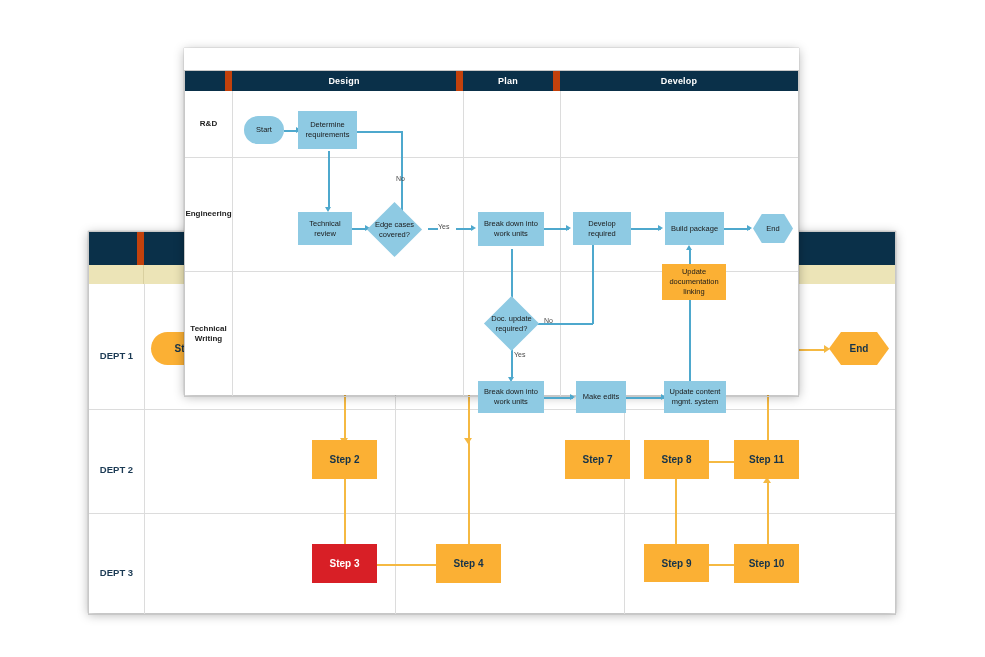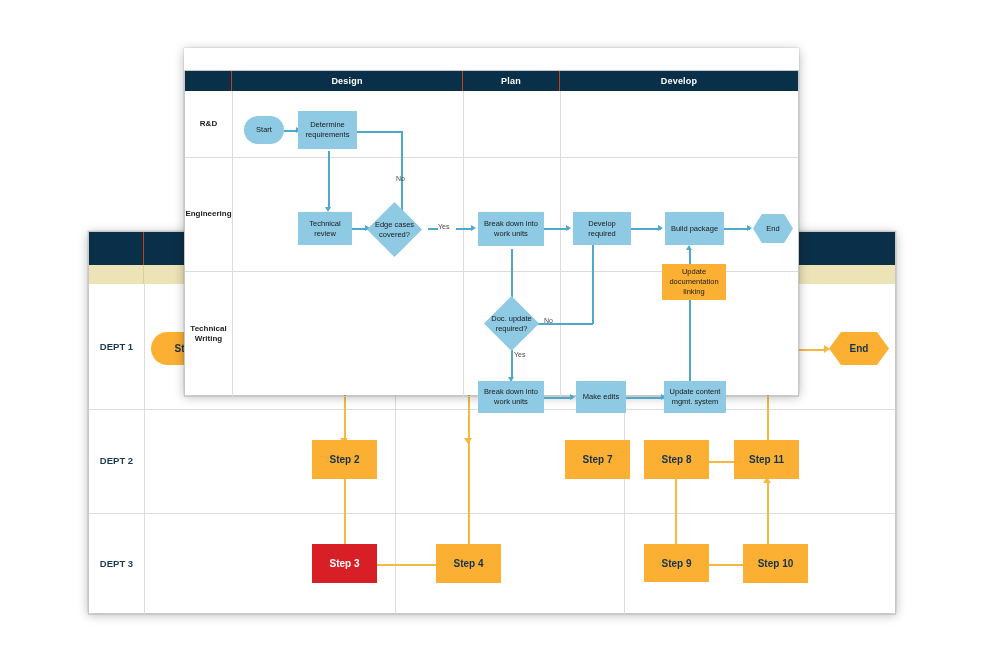--- a/index.html
+++ b/index.html
@@ -22,21 +22,21 @@
     display:flex;align-items:center;justify-content:center;
     font-size:11px;color:#222;
   }
 
   .grid{position:absolute;left:0;right:0;bottom:0;border:1px solid #c8c8c8;}
 
   .hdr{position:absolute;left:0;top:0;right:0;display:flex;background:#0a3049;}
   .hdr .cell{
     display:flex;align-items:center;justify-content:center;
     color:#ffffff;font-size:9px;font-weight:bold;letter-spacing:.2px;
-    border-right:1px solid #c2410c;box-sizing:border-box;height:100%;
+    border-right:7px solid #c2410c;box-sizing:border-box;height:100%;
   }
   .hdr .cell:last-child{border-right:none;}
 
   .subhdr{position:absolute;left:0;right:0;display:flex;background:#ece4b7;}
   .subhdr .cell{border-right:1px solid #d9d0a0;box-sizing:border-box;height:100%;}
   .subhdr .cell:last-child{border-right:none;}
 
   .lane-line{position:absolute;left:0;right:0;height:1px;background:#dcdcdc;}
   .col-line{position:absolute;top:0;bottom:0;width:1px;background:#dcdcdc;}
 
@@ -75,21 +75,21 @@
   }
   .bline{position:absolute;background:#4ea8cd;}
   .blabel{position:absolute;font-size:7px;color:#4a4a4a;}
   .barrow{position:absolute;width:0;height:0;}
   .barrow.r{border-top:3.5px solid transparent;border-bottom:3.5px solid transparent;border-left:5px solid #4ea8cd;}
   .barrow.l{border-top:3.5px solid transparent;border-bottom:3.5px solid transparent;border-right:5px solid #4ea8cd;}
   .barrow.d{border-left:3.5px solid transparent;border-right:3.5px solid transparent;border-top:5px solid #4ea8cd;}
   .barrow.u{border-left:3.5px solid transparent;border-right:3.5px solid transparent;border-bottom:5px solid #4ea8cd;}
 
   
-  .orange-d .lane-label{font-size:9.5px;font-weight:bold;color:#1b3a54;}
+  .orange-d .lane-label{font-size:9.5px;font-weight:bold;color:#1b3a54;margin-top:9px;}
   .o-box{
     position:absolute;background:#fbb034;
     display:flex;align-items:center;justify-content:center;
     font-size:10px;font-weight:bold;color:#15334a;box-sizing:border-box;
   }
   .o-box.red{background:#d81f26;color:#ffffff;}
   .o-oval{border-radius:22px;}
   .o-hex{position:absolute;}
   .o-hex .hshape{
     width:100%;height:100%;background:#fbb034;
@@ -172,21 +172,21 @@
       </div>
 
       <div class="o-box" style="left:223px;top:208px;width:65px;height:39px;">Step 2</div>
       <div class="o-box" style="left:428px;top:208px;width:65px;height:39px;margin-left:48px;">Step 7</div>
       <div class="o-box" style="left:555px;top:208px;width:65px;height:39px;">Step 8</div>
       <div class="o-box" style="left:645px;top:208px;width:65px;height:39px;">Step 11</div>
 
       <div class="o-box red" style="left:223px;top:312px;width:65px;height:39px;">Step 3</div>
       <div class="o-box" style="left:347px;top:312px;width:65px;height:39px;">Step 4</div>
       <div class="o-box" style="left:555px;top:312px;width:65px;height:38px;">Step 9</div>
-      <div class="o-box" style="left:645px;top:312px;width:65px;height:39px;margin-left:9px;">Step 10</div>
+      <div class="o-box" style="left:645px;top:312px;width:65px;height:39px;">Step 10</div>
     </div>
   </div>
 
   <div class="panel panel-shadow blue" style="left:184px;top:48px;width:615px;height:347px;">
 
 
     <div class="grid" style="top:22px;height:325px;">
 
       <div class="hdr" style="height:20px;">
         <div class="cell" style="width:47px;"></div>

